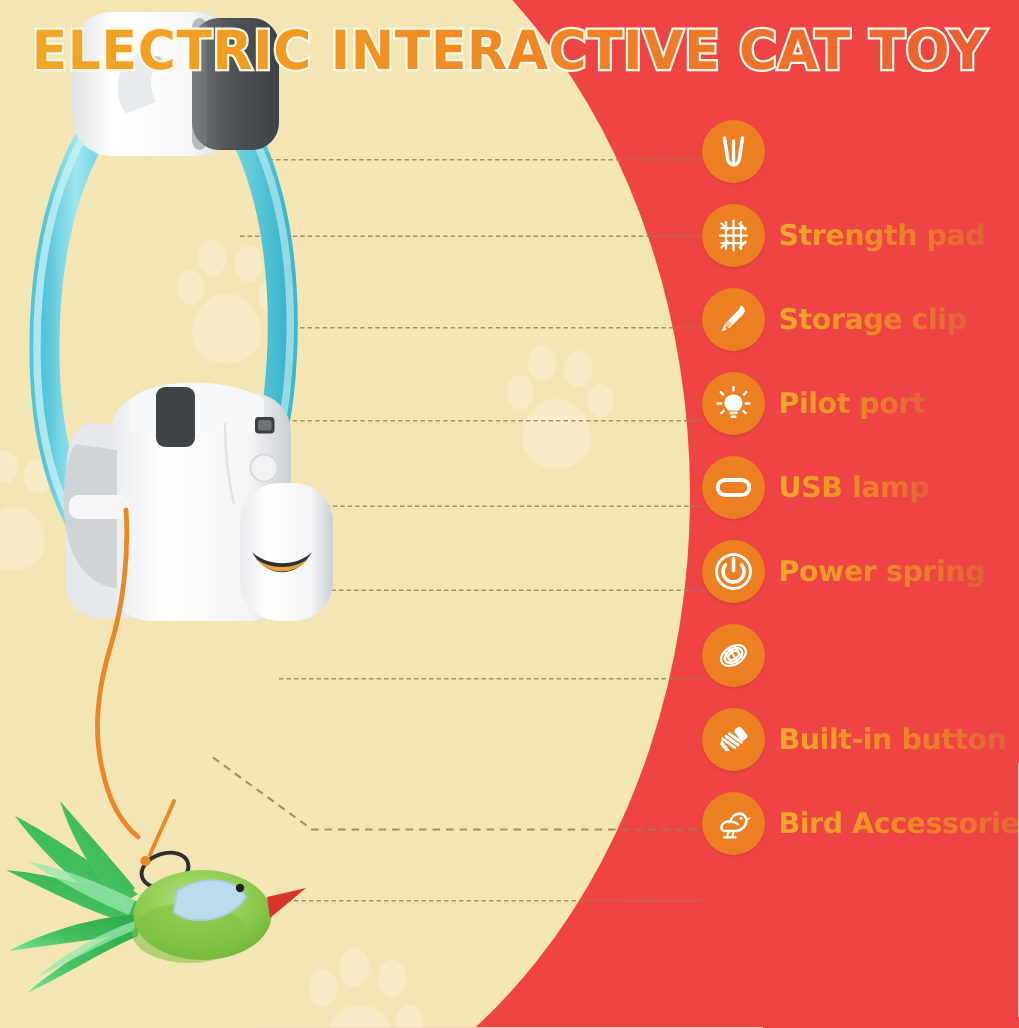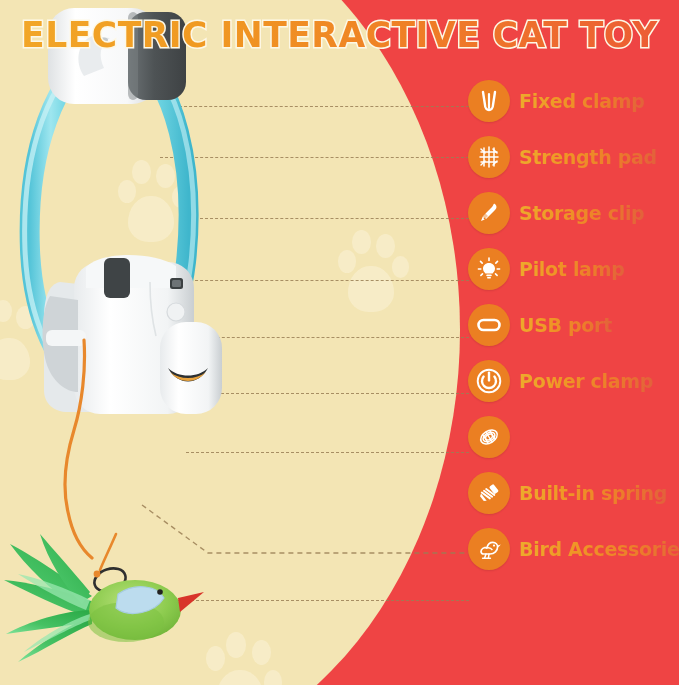--- a/index.html
+++ b/index.html
@@ -328,21 +328,20 @@
 
   <div class="features">
 
     <div class="feature">
       <div class="feat-icon">
         <svg width="26" height="26" viewBox="0 0 26 26">
           <path d="M7 4 L9 17 C9 20 11 22 13 22 C15 22 17 20 17 17 L19 4" fill="none" stroke="#fff" stroke-width="2.4" stroke-linecap="round" stroke-linejoin="round"></path>
           <path d="M13 6 L13 20" fill="none" stroke="#fff" stroke-width="2.2" stroke-linecap="round"></path>
         </svg>
       </div>
-      <div class="feat-label">Fixed clamp</div>
     </div>
 
     <div class="feature">
       <div class="feat-icon">
         <svg width="26" height="26" viewBox="0 0 26 26">
           <g stroke="#fff" stroke-width="1.5" stroke-linecap="round">
             <path d="M5 8 L21 8"></path>
               <path d="M4 13 L22 13"></path>
               <path d="M5 18 L21 18"></path>
             <path d="M8 4 L8 22"></path>
@@ -379,41 +378,41 @@
             <path d="M13 2 L13 4.4"></path>
             <path d="M4.5 5.4 L6.2 7.1"></path>
               <path d="M21.5 5.4 L19.8 7.1"></path>
             <path d="M2.4 13 L4.8 13"></path>
               <path d="M23.6 13 L21.2 13"></path>
             <path d="M4.9 19.4 L6.5 17.9"></path>
               <path d="M21.1 19.4 L19.5 17.9"></path>
           </g>
         </svg>
       </div>
-      <div class="feat-label">Pilot lamp</div>
+      <div class="feat-label">Pilot port</div>
     </div>
 
     <div class="feature">
       <div class="feat-icon">
         <svg width="28" height="28" viewBox="0 0 28 28">
           <rect x="3.5" y="9" width="21" height="10" rx="5" fill="none" stroke="#fff" stroke-width="2.6"></rect>
         </svg>
       </div>
-      <div class="feat-label">USB port</div>
+      <div class="feat-label">USB lamp</div>
     </div>
 
     <div class="feature">
       <div class="feat-icon">
         <svg width="28" height="28" viewBox="0 0 28 28">
           <circle cx="14" cy="14" r="11.3" fill="none" stroke="#fff" stroke-width="1.9"></circle>
           <path d="M8.6 9.6 A7 7 0 1 0 19.4 9.6" fill="none" stroke="#fff" stroke-width="2.4" stroke-linecap="round"></path>
           <path d="M14 5.6 L14 13.4" stroke="#fff" stroke-width="2.4" stroke-linecap="round"></path>
         </svg>
       </div>
-      <div class="feat-label">Power clamp</div>
+      <div class="feat-label">Power spring</div>
     </div>
 
     <div class="feature">
       <div class="feat-icon">
         <svg width="28" height="28" viewBox="0 0 28 28">
           <g transform="rotate(-32 14 14)">
             <g fill="none" stroke="#fff" stroke-width="1.5">
               <ellipse cx="14" cy="14" rx="9" ry="6"></ellipse>
               <ellipse cx="14" cy="14" rx="6.4" ry="4.1"></ellipse>
               <ellipse cx="14" cy="14" rx="3.8" ry="2.4"></ellipse>
@@ -435,21 +434,21 @@
             <rect x="17.5" y="9.4" width="5.5" height="9.2" rx="1.4" fill="#fff"></rect>
             <path d="M5 11 L7.5 9.4 L7.5 18.6 L5 17 Z" fill="#fff"></path>
             <g stroke="#fff" stroke-width="1.9" stroke-linecap="round">
               <path d="M8.6 9.2 L11.4 18.8"></path>
               <path d="M11.4 9.2 L14.2 18.8"></path>
               <path d="M14.2 9.2 L17 18.8"></path>
             </g>
           </g>
         </svg>
       </div>
-      <div class="feat-label">Built-in spring</div>
+      <div class="feat-label">Built-in button</div>
     </div>
 
     <div class="feature">
       <div class="feat-icon">
         <svg width="28" height="28" viewBox="0 0 28 28">
           <path d="M17.8 7.4 C20.8 7.4 22.6 9.6 22.6 11.8 C22.6 15.6 19.4 19 15 19 L8.6 19 C7 19 6 18 6 16.6 C6 14 9 12.4 12 12.4 C12.6 10.2 14.6 7.4 17.8 7.4 Z" fill="none" stroke="#fff" stroke-width="1.7" stroke-linejoin="round"></path>
           <path d="M22.6 10.6 L25.8 9.6 L23.4 12.2" fill="#fff"></path>
           <circle cx="19" cy="10.6" r="1.1" fill="#fff"></circle>
           <path d="M11 19 L9.6 23" stroke="#fff" stroke-width="1.5" stroke-linecap="round"></path>
           <path d="M14 19 L13.4 23" stroke="#fff" stroke-width="1.5" stroke-linecap="round"></path>

